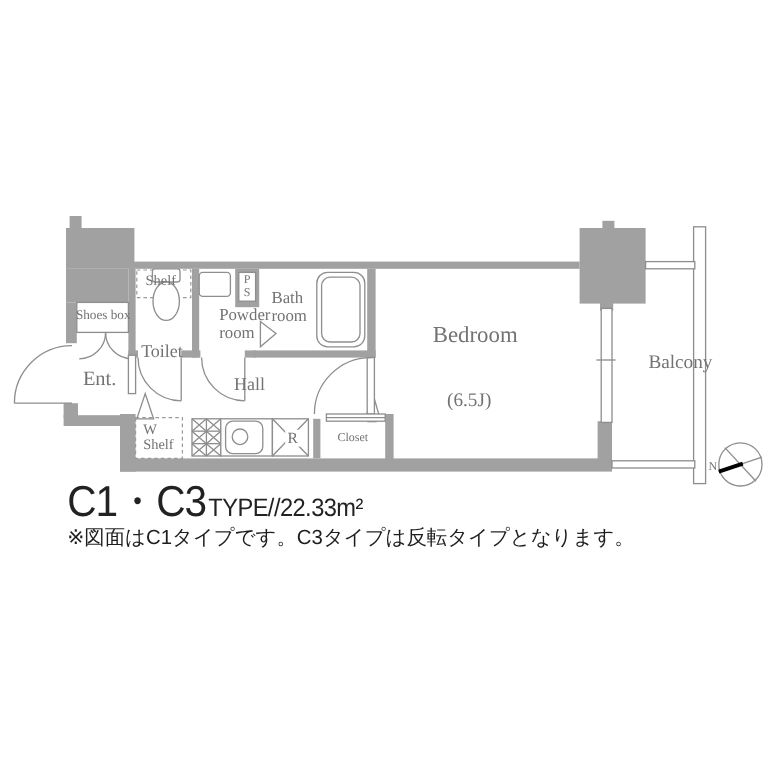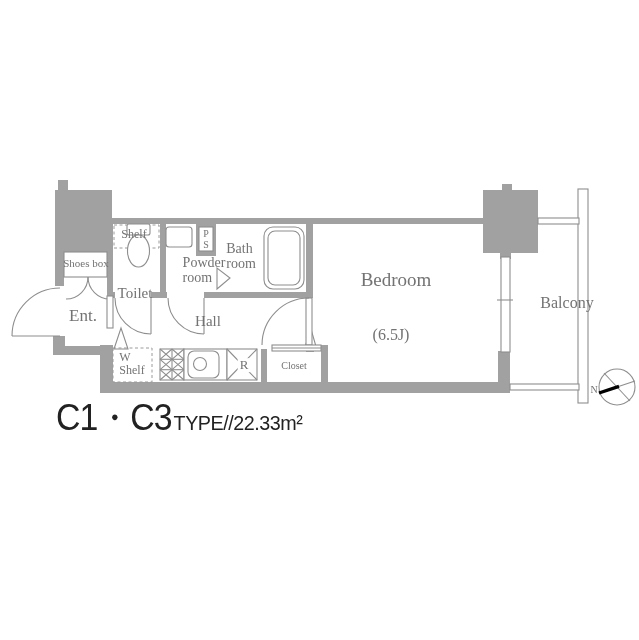--- a/index.html
+++ b/index.html
@@ -170,14 +170,15 @@
   <div class="lbl" style="left:391px;top:306px;font-size:16px;margin-top:29px;">(6.5J)</div>
   <div class="lbl" style="left:547px;top:303px;font-size:16px;margin-left:20px;">Balcony</div>
   <div class="lbl" style="left:594px;top:390px;font-size:10px;">N</div>
 
   <div id="caption">
     <div class="row">
       <span class="main">C1・C3</span>
       <span class="detail">TYPE//22.33m²</span>
     </div>
   </div>
+  <div id="note">※図面はC1タイプです。C3タイプは反転タイプとなります。</div>
 
 </div>
 
 </body></html>

